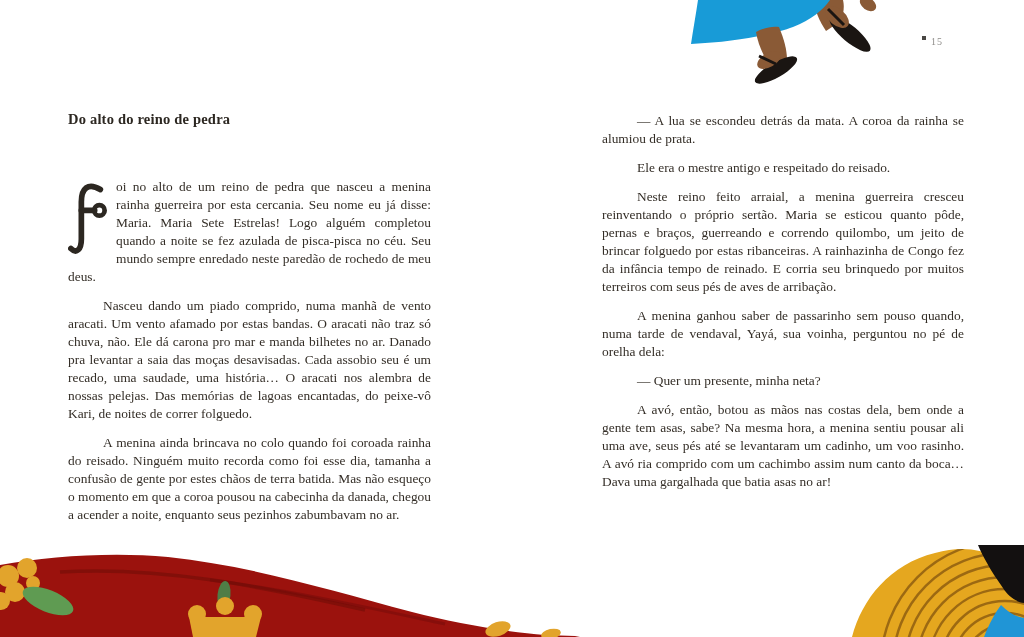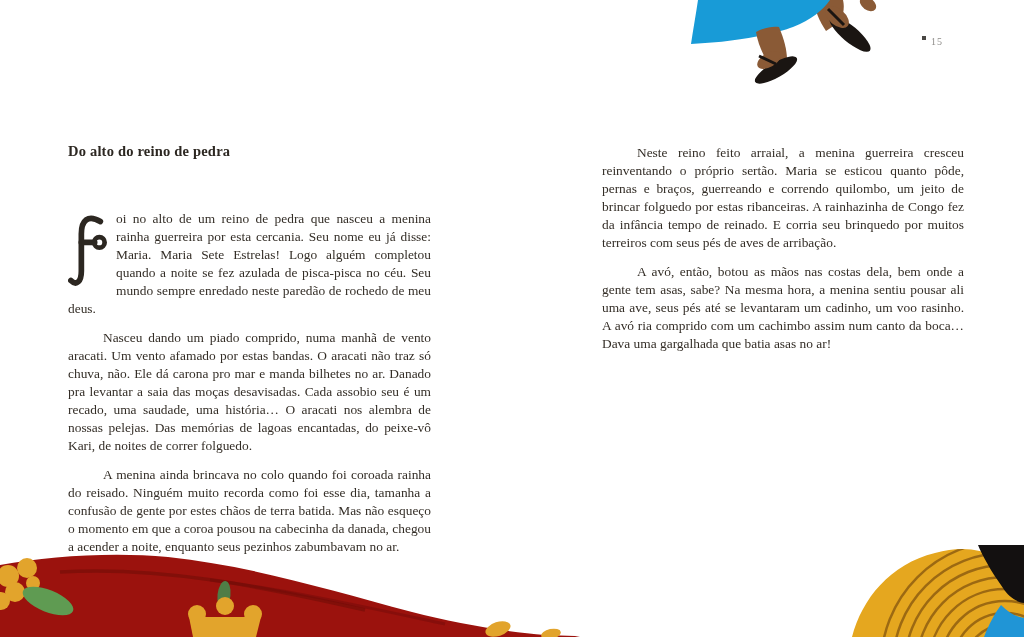--- a/index.html
+++ b/index.html
@@ -8,21 +8,21 @@
     background:#ffffff;overflow:hidden;
     font-family:"Liberation Serif","DejaVu Serif",serif;
     color:#332d26;
   }
   .pageno{
     position:absolute;left:922px;top:36px;
     font-size:10px;color:#8f8d8a;letter-spacing:1px;
     display:flex;align-items:flex-start;gap:5px;
   }
   .pageno .sq{width:4px;height:4px;background:#4a4744;display:inline-block;}
-  .col{position:absolute;font-size:13.4px;line-height:18px;text-align:justify;margin-top:32px;}
+  .col{position:absolute;font-size:13.4px;line-height:18px;text-align:justify;}
   .col-left{left:68px;top:110px;width:363px;}
   .col-right{left:602px;top:112px;width:362px;}
   h2.chapter{
     font-size:14.5px;line-height:18px;font-weight:bold;margin:0 0 50px 0;
     text-align:left;letter-spacing:.2px;color:#2c2721;
   }
   p.body{margin:0 0 11px 0;text-indent:35px;}
   p.body.first{text-indent:0;}
   .dropcap{
     float:left;width:40px;height:76px;margin:3px 8px 0 0;
@@ -68,21 +68,25 @@
           <path d="M13,31 L27,31"></path>
           <circle cx="32" cy="31" r="5.5" stroke-width="5"></circle>
         </g>
       </svg><span>oi no alto de um reino de pedra que nasceu a menina rainha guerreira por esta cercania. Seu nome eu já disse: Maria. Maria Sete Estrelas! Logo alguém completou quando a noite se fez azulada de pisca-pisca no céu. Seu mundo sempre enredado neste paredão de rochedo de meu deus.</span>
     </p>
     <p class="body">Nasceu dando um piado comprido, numa manhã de vento aracati. Um vento afamado por estas bandas. O aracati não traz só chuva, não. Ele dá carona pro mar e manda bilhetes no ar. Danado pra levantar a saia das moças desavisadas. Cada assobio seu é um recado, uma saudade, uma história… O aracati nos alembra de nossas pelejas. Das memórias de lagoas encantadas, do peixe-vô Kari, de noites de correr folguedo.</p>
     <p class="body">A menina ainda brincava no colo quando foi coroada rainha do reisado. Ninguém muito recorda como foi esse dia, tamanha a confusão de gente por estes chãos de terra batida. Mas não esqueço o momento em que a coroa pousou na cabecinha da danada, chegou a acender a noite, enquanto seus pezinhos zabumbavam no ar.</p>
   </div>
 
   <div class="col col-right">
+    <p class="body">— A lua se escondeu detrás da mata. A coroa da rainha se alumiou de prata.</p>
+    <p class="body">Ele era o mestre antigo e respeitado do reisado.</p>
     <p class="body">Neste reino feito arraial, a menina guerreira cresceu reinventando o próprio sertão. Maria se esticou quanto pôde, pernas e braços, guerreando e correndo quilombo, um jeito de brincar folguedo por estas ribanceiras. A rainhazinha de Congo fez da infância tempo de reinado. E corria seu brinquedo por muitos terreiros com seus pés de aves de arribação.</p>
+    <p class="body">A menina ganhou saber de passarinho sem pouso quando, numa tarde de vendaval, Yayá, sua voinha, perguntou no pé de orelha dela:</p>
+    <p class="body">— Quer um presente, minha neta?</p>
     <p class="body">A avó, então, botou as mãos nas costas dela, bem onde a gente tem asas, sabe? Na mesma hora, a menina sentiu pousar ali uma ave, seus pés até se levantaram um cadinho, um voo rasinho. A avó ria comprido com um cachimbo assim num canto da boca… Dava uma gargalhada que batia asas no ar!</p>
   </div>
 
   <svg class="illus illus-red" width="580" height="89" viewBox="0 0 580 89">
     <path fill="#9b120d" d="M0,17 C50,8 112,4 168,9 C252,18 330,42 412,64 C455,75 505,84 545,87 L575,88 L580,89 L0,89 Z"></path>
     <path stroke="#6e0c08" stroke-width="3.5" fill="none" opacity="0.55" d="M60,24 C160,18 260,38 365,62"></path>
     <path stroke="#6e0c08" stroke-width="3" fill="none" opacity="0.45" d="M210,32 C290,42 370,60 445,76"></path>
     <g fill="#e2a42c">
       <circle cx="8" cy="28" r="11"></circle>
         <circle cx="27" cy="20" r="10"></circle>

